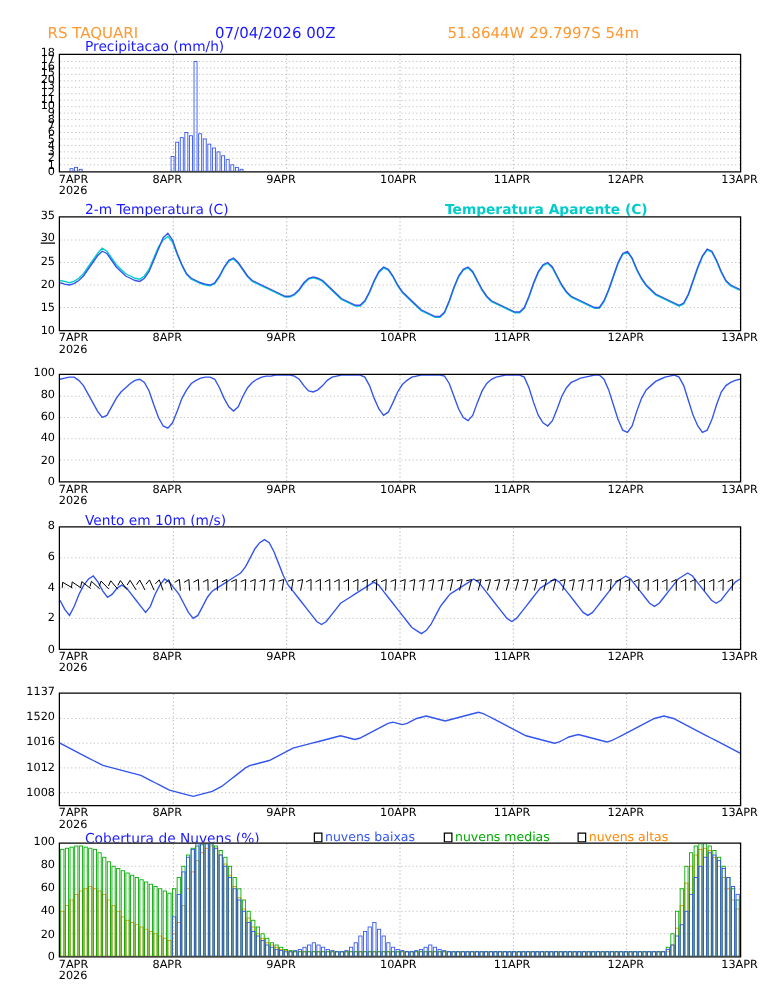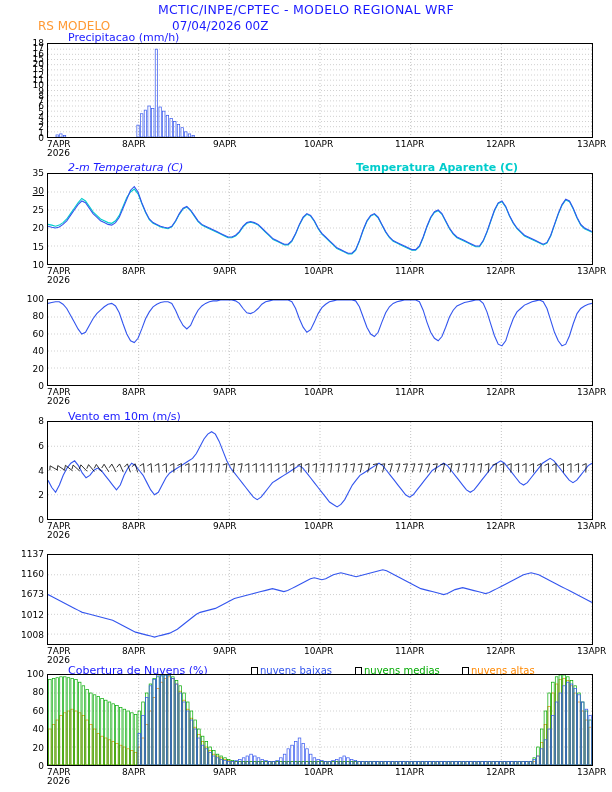--- a/index.html
+++ b/index.html
@@ -23,23 +23,23 @@
   .xyear{position:absolute;color:#000;font-size:9px;}
 
   svg{display:block;}
   .legend-item{position:absolute;font-size:10px;white-space:nowrap;}
   .sw{display:inline-block;width:7px;height:8px;border:1px solid #000;vertical-align:-1px;margin-right:2px;box-sizing:border-box;}
 </style>
 </head>
 <body>
 
 <div class="page">
-  <div class="hdr-title">MCTIC/INPE/CPTEC - MODELO REGIONAL WRF</div>
-  <div class="hdr-left">RS MODELO</div>
+  <div class="hdr-left">RS TAQUARI</div>
   <div class="hdr-date">07/04/2026 00Z</div>
+  <div class="hdr-right">51.8644W 29.7997S 54m</div>
 
   <div class="ptitle" style="left:68px;top:31px;">Precipitacao (mm/h)</div>
   <div class="panel" id="p0" style="top:43px;width:546px;height:95px;">
     <div class="plot">
         <svg id="svg0" width="544" height="93" viewBox="0 0 544 93" preserveAspectRatio="none">
           <line x1="90.66666666666667" y1="0" x2="90.66666666666667" y2="93" stroke="#888" stroke-width="0.5" stroke-dasharray="1,2"></line>
           <line x1="181.33333333333334" y1="0" x2="181.33333333333334" y2="93" stroke="#888" stroke-width="0.5" stroke-dasharray="1,2"></line>
           <line x1="272" y1="0" x2="272" y2="93" stroke="#888" stroke-width="0.5" stroke-dasharray="1,2"></line>
           <line x1="362.6666666666667" y1="0" x2="362.6666666666667" y2="93" stroke="#888" stroke-width="0.5" stroke-dasharray="1,2"></line>
           <line x1="453.3333333333333" y1="0" x2="453.3333333333333" y2="93" stroke="#888" stroke-width="0.5" stroke-dasharray="1,2"></line>
@@ -108,21 +108,21 @@
       <div class="xlab" style="left: 47px; top: 139px; position: absolute;">7APR</div>
       <div class="xlab" style="left: 122px; top: 139px; position: absolute;">8APR</div>
       <div class="xlab" style="left: 213px; top: 139px; position: absolute;">9APR</div>
       <div class="xlab" style="left: 304px; top: 139px; position: absolute;">10APR</div>
       <div class="xlab" style="left: 395px; top: 139px; position: absolute;">11APR</div>
       <div class="xlab" style="left: 486px; top: 139px; position: absolute;">12APR</div>
       <div class="xlab" style="left: 577px; top: 139px; position: absolute;">13APR</div>
       <div class="xyear" style="position: absolute; left: 47px; top: 148px;">2026</div>
     </div>
 
-  <div class="ptitle" style="left:68px;top:161px;font-style:italic;">2-m Temperatura (C)</div>
+  <div class="ptitle" style="left:68px;top:161px;">2-m Temperatura (C)</div>
   <div class="ptitle2" style="left:356px;top:161px;">Temperatura Aparente (C)</div>
   <div class="panel" id="p1" style="top:173px;width:546px;height:92px;">
     <div class="plot">
         <svg id="svg1" width="544" height="90" viewBox="0 0 544 90" preserveAspectRatio="none">
           <line x1="90.66666666666667" y1="0" x2="90.66666666666667" y2="90" stroke="#888" stroke-width="0.5" stroke-dasharray="1,2"></line>
           <line x1="181.33333333333334" y1="0" x2="181.33333333333334" y2="90" stroke="#888" stroke-width="0.5" stroke-dasharray="1,2"></line>
           <line x1="272" y1="0" x2="272" y2="90" stroke="#888" stroke-width="0.5" stroke-dasharray="1,2"></line>
           <line x1="362.6666666666667" y1="0" x2="362.6666666666667" y2="90" stroke="#888" stroke-width="0.5" stroke-dasharray="1,2"></line>
           <line x1="453.3333333333333" y1="0" x2="453.3333333333333" y2="90" stroke="#888" stroke-width="0.5" stroke-dasharray="1,2"></line>
           <line x1="544" y1="0" x2="544" y2="90" stroke="#888" stroke-width="0.5" stroke-dasharray="1,2"></line>
@@ -382,22 +382,22 @@
           <line x1="0" y1="59.333333333333336" x2="544" y2="59.333333333333336" stroke="#888" stroke-width="0.4" stroke-dasharray="1,2"></line>
           <line x1="0" y1="39.55555555555555" x2="544" y2="39.55555555555555" stroke="#888" stroke-width="0.4" stroke-dasharray="1,2"></line>
           <line x1="0" y1="19.77777777777777" x2="544" y2="19.77777777777777" stroke="#888" stroke-width="0.4" stroke-dasharray="1,2"></line>
           <path d="M0.00,39.56L3.80,41.53L7.61,43.51L11.41,45.49L15.22,47.47L19.02,49.44L22.83,51.42L26.63,53.40L30.43,55.38L34.24,57.36L38.04,58.34L41.85,59.33L45.65,60.32L49.45,61.31L53.26,62.30L57.06,63.29L60.87,64.28L64.67,65.27L68.48,67.24L72.28,69.22L76.08,71.20L79.89,73.18L83.69,75.16L87.50,77.13L91.30,78.12L95.10,79.11L98.91,80.10L102.71,81.09L106.52,82.08L110.32,81.09L114.13,80.10L117.93,79.11L121.73,78.12L125.54,76.14L129.34,74.17L133.15,71.20L136.95,68.23L140.76,65.27L144.56,62.30L148.36,59.33L152.17,57.36L155.97,56.37L159.78,55.38L163.58,54.39L167.38,53.40L171.19,51.42L174.99,49.44L178.80,47.47L182.60,45.49L186.41,43.51L190.21,42.52L194.01,41.53L197.82,40.54L201.62,39.56L205.43,38.57L209.23,37.58L213.03,36.59L216.84,35.60L220.64,34.61L224.45,33.62L228.25,34.61L232.06,35.60L235.86,36.59L239.66,35.60L243.47,33.62L247.27,31.64L251.08,29.67L254.88,27.69L258.69,25.71L262.49,23.73L266.29,22.74L270.10,23.73L273.90,24.72L277.71,23.73L281.51,21.76L285.31,19.78L289.12,18.79L292.92,17.80L296.73,18.79L300.53,19.78L304.34,20.77L308.14,21.76L311.94,20.77L315.75,19.78L319.55,18.79L323.36,17.80L327.16,16.81L330.97,15.82L334.77,14.83L338.57,15.82L342.38,17.80L346.18,19.78L349.99,21.76L353.79,23.73L357.59,25.71L361.40,27.69L365.20,29.67L369.01,31.64L372.81,33.62L376.62,34.61L380.42,35.60L384.22,36.59L388.03,37.58L391.83,38.57L395.64,39.56L399.44,38.57L403.24,36.59L407.05,34.61L410.85,33.62L414.66,32.63L418.46,33.62L422.27,34.61L426.07,35.60L429.87,36.59L433.68,37.58L437.48,38.57L441.29,37.58L445.09,35.60L448.90,33.62L452.70,31.64L456.50,29.67L460.31,27.69L464.11,25.71L467.92,23.73L471.72,21.76L475.52,19.78L479.33,18.79L483.13,17.80L486.94,18.79L490.74,19.78L494.55,21.76L498.35,23.73L502.15,25.71L505.96,27.69L509.76,29.67L513.57,31.64L517.37,33.62L521.17,35.60L524.98,37.58L528.78,39.56L532.59,41.53L536.39,43.51L540.20,45.49L544.00,47.47" fill="none" stroke="#3355ee" stroke-width="1.1"></path>
         </svg>
       </div>
   </div>
   <div class="ybox" id="y4" style="left:0px;top:554px;height:91px;">
       <div class="ylab" style="top: 75.8889px;">1008</div>
       <div class="ylab" style="top: 55.6667px;">1012</div>
-      <div class="ylab" style="top: 35.4444px;">1673</div>
-      <div class="ylab" style="top: 15.2222px;">1160</div>
+      <div class="ylab" style="top: 35.4444px;">1016</div>
+      <div class="ylab" style="top: 15.2222px;">1520</div>
       <div class="ylab" style="top: -5px;">1137</div>
     </div>
   <div id="x4">
       <div class="xlab" style="left: 47px; top: 646px; position: absolute;">7APR</div>
       <div class="xlab" style="left: 122px; top: 646px; position: absolute;">8APR</div>
       <div class="xlab" style="left: 213px; top: 646px; position: absolute;">9APR</div>
       <div class="xlab" style="left: 304px; top: 646px; position: absolute;">10APR</div>
       <div class="xlab" style="left: 395px; top: 646px; position: absolute;">11APR</div>
       <div class="xlab" style="left: 486px; top: 646px; position: absolute;">12APR</div>
       <div class="xlab" style="left: 577px; top: 646px; position: absolute;">13APR</div>

